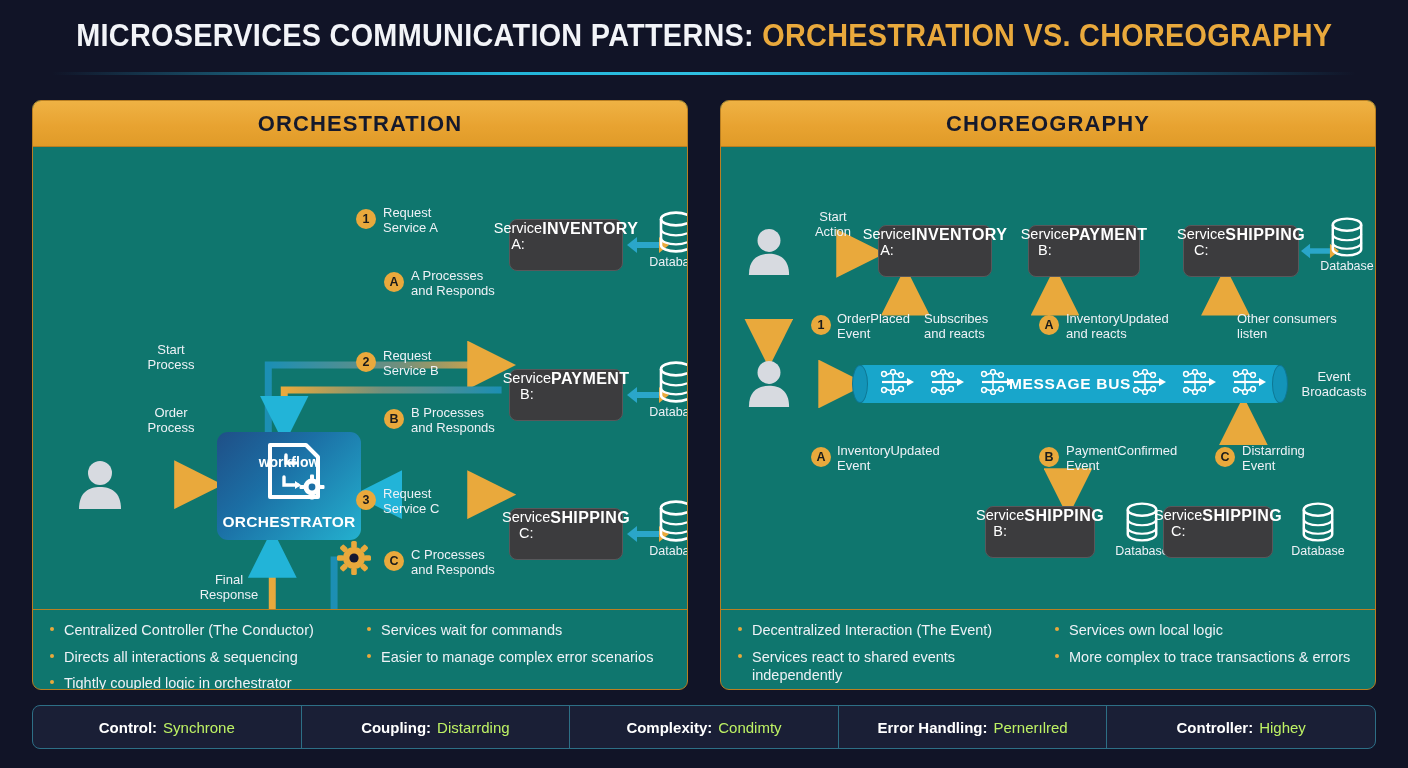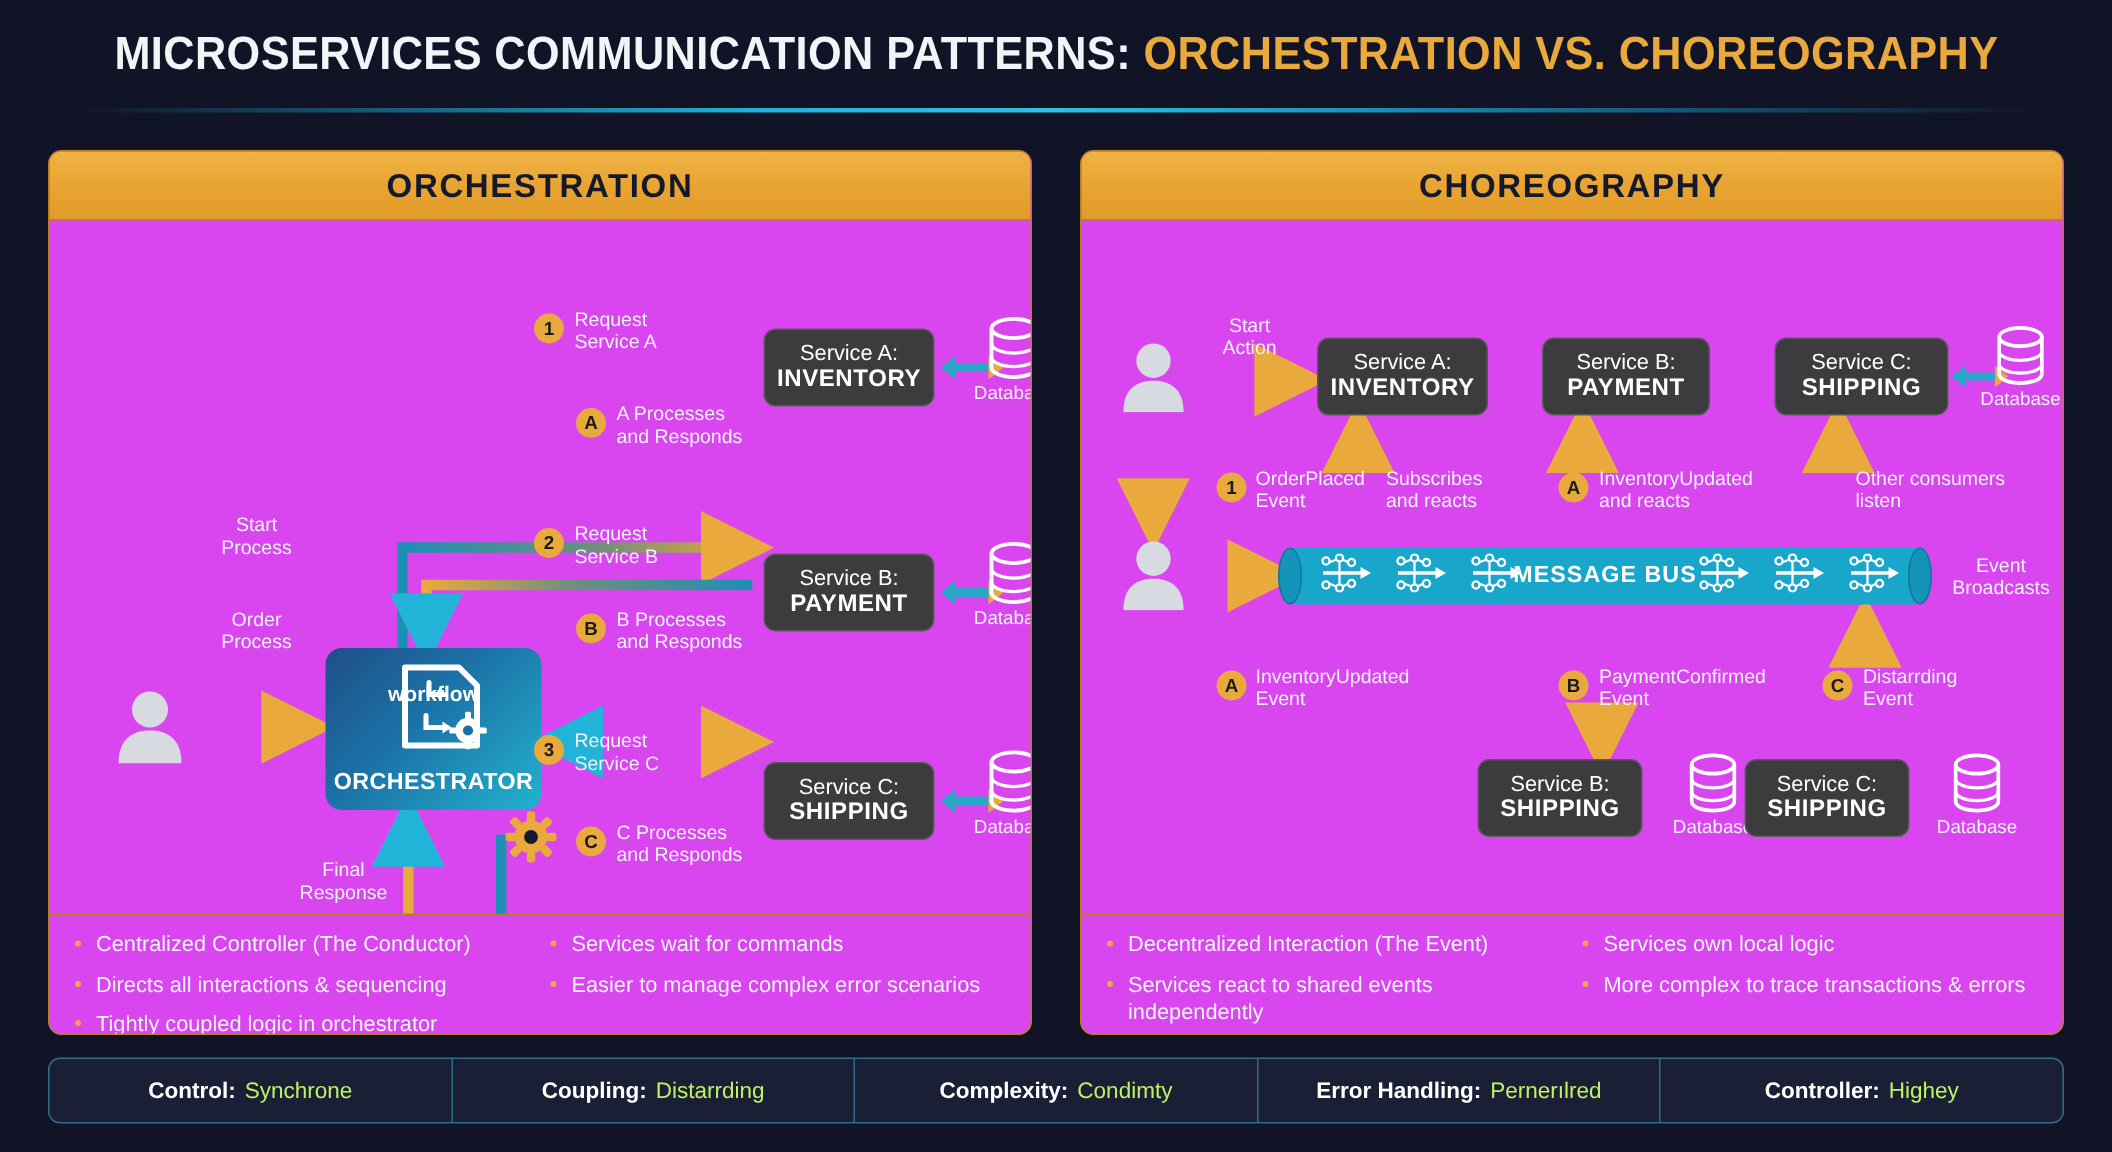--- a/index.html
+++ b/index.html
@@ -23,21 +23,21 @@
   .title-rule{
     position:absolute; left:52px; top:72px; width:1304px; height:3px;
     background:linear-gradient(90deg,rgba(23,160,200,0) 0%,#22b4d8 35%,#2fc0e2 50%,#1d93bb 65%,rgba(23,160,200,0) 100%);
     border-radius:2px;
   }
 
   
   .panel{
     position:absolute; top:100px; width:656px; height:590px;
     border:1px solid #b97f22; border-radius:9px;
-    background:#d946ef; overflow:hidden;
+    background:#0f766e; overflow:hidden;
   }
   .panel.left{ left:32px; }
   .panel.right{ left:720px; }
   .panel-head{
     height:46px; line-height:46px; text-align:center;
     background:linear-gradient(180deg,#efb244 0%,#e8a331 55%,#e09b28 100%);
     color:#15192c; font-size:22px; font-weight:bold; letter-spacing:1.1px;
     border-bottom:1px solid #b97f22;
   }
   .diagram{ position:relative; height:463px; width:100%; }
@@ -55,21 +55,21 @@
   }
   .fact:before{
     content:""; position:absolute; left:3px; top:6px;
     width:4px; height:4px; border-radius:50%; background:#e9a93c;
   }
 
   
   .svc{
     position:absolute; background:#3c3c3e; border:1px solid #58585b;
     border-radius:8px; text-align:center; color:#fff;
-    display:flex; flex-direction:column; justify-content:center;
+    display:flex; flex-direction:row; justify-content:center;
     line-height:1.12;
   }
   .svc .l1{ font-size:14.5px; font-weight:normal; }
   .svc .l2{ font-size:16px; font-weight:bold; letter-spacing:.4px; }
 
   .db{ position:absolute; text-align:center; }
   .db svg{ display:block; margin:0 auto; }
   .db .cap{ color:#eef1f6; font-size:12.5px; margin-top:2px; }
 
   .person{ position:absolute; }

